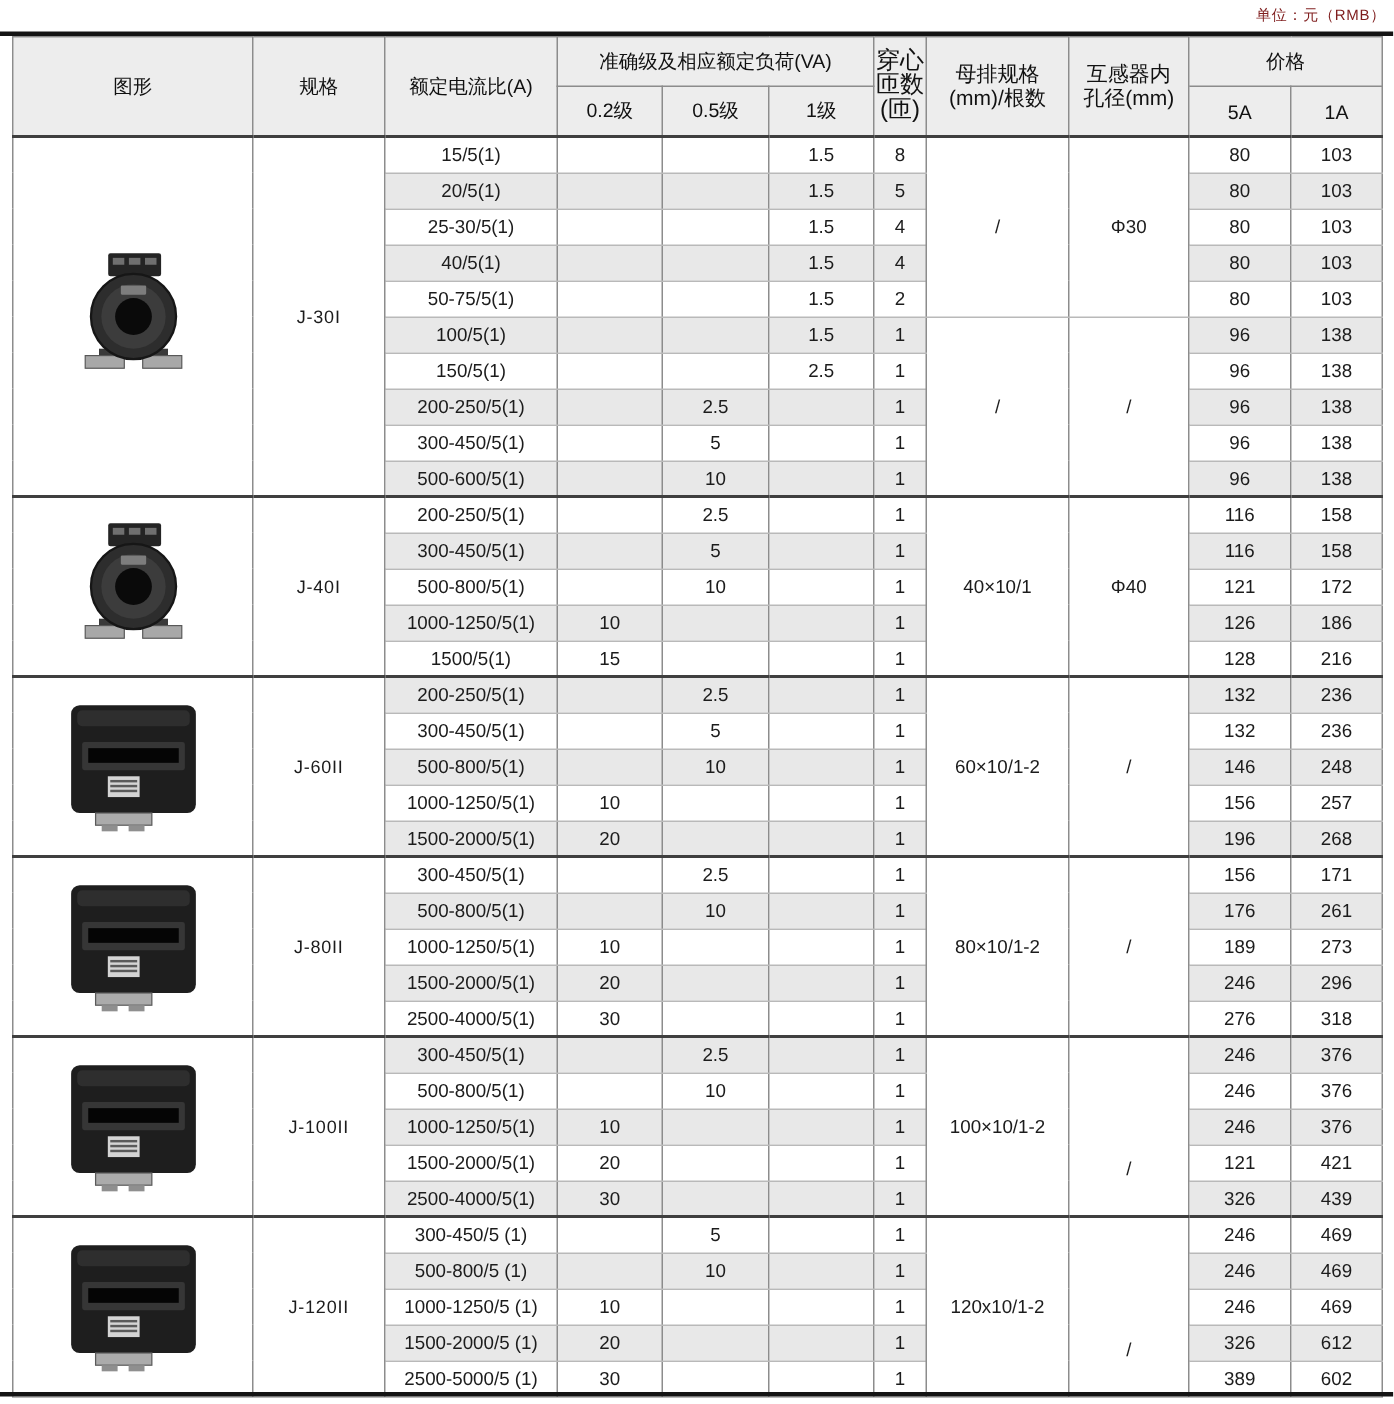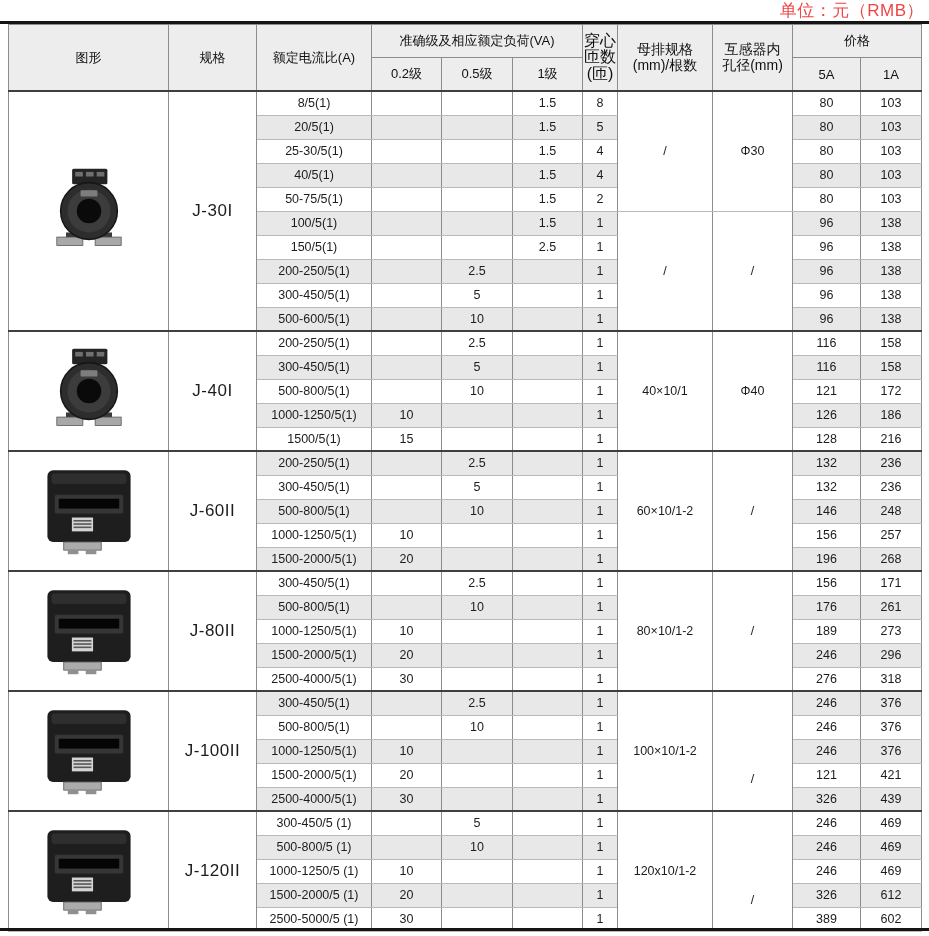--- a/index.html
+++ b/index.html
@@ -2,21 +2,21 @@
 <html><head>
 <meta charset="utf-8">
 <style>
   html, body { margin:0; padding:0; background:#fff; }
   .page {
     position:relative; width:929px; height:936px; background:#fff;
     font-family:"Liberation Sans", sans-serif; color:#1d1d1d; overflow:hidden;
   }
   .unit-label {
     position:absolute; top:1px; right:5px; height:20px; line-height:20px;
-    font-size:17px; color:#ef4444; letter-spacing:0.5px;
+    font-size:10px; color:#7f1d1d; letter-spacing:0.5px;
   }
   .rule { position:absolute; left:0; width:929px; background:#141414; }
   .rule-top { top:21px; height:3px; }
   .rule-bottom { top:928px; height:3px; }
 
   table.price-table {
     position:absolute; top:24px; left:8px; width:913px;
     border-collapse:collapse; table-layout:fixed;
     border-left:1px solid #8c8c8c; border-right:1px solid #8c8c8c;
   }
@@ -31,21 +31,21 @@
   tbody td {
     border:1px solid #8c8c8c;
     border-top-color:#b9b9b9; border-bottom-color:#b9b9b9;
     font-size:12.5px; text-align:center; vertical-align:middle;
     color:#1c1c1c; background:#fff; overflow:hidden;
   }
   tbody tr { height:24px; }
   tbody tr.grp-first > td { border-top:2px solid #3f3f3f; }
   tbody td.z { background:#e8e8e8; }
   td.cell-figure { background:#fff; }
-  td.cell-spec { font-size:17px; letter-spacing:0.5px; background:#fff; }
+  td.cell-spec { font-size:12px; letter-spacing:0.5px; background:#fff; }
   td.cell-merged { background:#fff; font-size:12.5px; }
   td.bore-low { vertical-align:bottom; padding-bottom:24px; }
   .photo-wrap { display:flex; align-items:center; justify-content:center; width:100%; }
 </style>
 </head>
 <body>
 
 <div class="page">
   <div class="unit-label">单位：元（RMB）</div>
   <div class="rule rule-top"></div>
@@ -106,21 +106,21 @@
                 <rect x="18" y="94" width="34" height="11" fill="#a8a8a8" stroke="#555" stroke-width="1"></rect>
                 <rect x="68" y="94" width="34" height="11" fill="#a8a8a8" stroke="#555" stroke-width="1"></rect>
                 <circle cx="60" cy="60" r="37" fill="#2d2d2d" stroke="#161616" stroke-width="2"></circle>
                 <circle cx="60" cy="60" r="28" fill="#3c3c3c"></circle>
                 <circle cx="60" cy="60" r="16" fill="#0a0a0a"></circle>
                 <rect x="49" y="33" width="22" height="8" rx="1" fill="#7d7d7d"></rect>
               </svg>
             </div>
           </td>
           <td class="cell-spec" rowspan="10">J-30I</td>
-          <td class="cell-ratio">8/5(1)</td>
+          <td class="cell-ratio">15/5(1)</td>
           <td class="cell-acc"></td>
           <td class="cell-acc"></td>
           <td class="cell-acc">1.5</td>
           <td class="cell-turns">8</td>
           <td class="cell-merged" rowspan="5">/</td>
           <td class="cell-merged" rowspan="5">Φ30</td>
           <td class="cell-price">80</td>
           <td class="cell-price">103</td>
         </tr>
         <tr>

